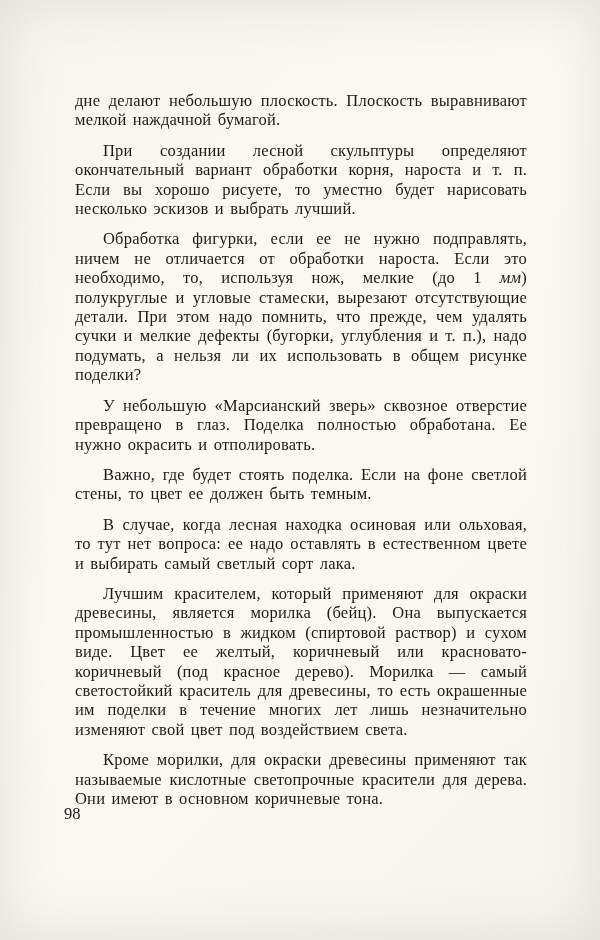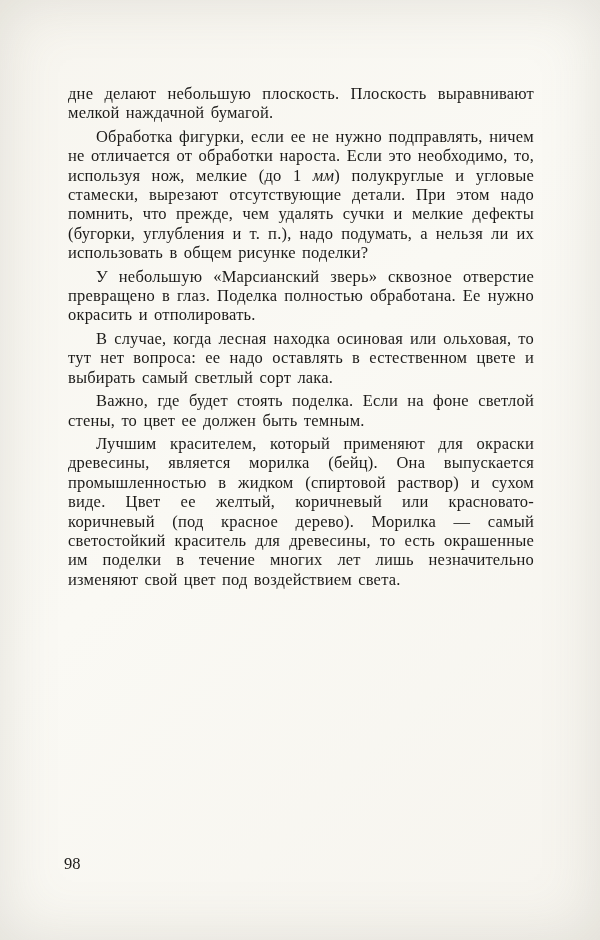--- a/index.html
+++ b/index.html
@@ -26,42 +26,44 @@
     top: 80px;
     width: 474px;
     color: #1c1b19;
     font-size: 16.5px;
     line-height: 19.4px;
     text-align: justify;
     word-spacing: 2px;
     letter-spacing: 0.2px;
   }
   .text-block p {
-    margin: 4px;
+    margin: 11px;
     text-indent: 28px;
   }
   .text-block p.continuation {
     text-indent: 0;
   }
   .italic-term {
   }
   .page-number {
     position: absolute;
     left: 64px;
-    top: 854px;
+    top: 804px;
     color: #1c1b19;
     font-size: 16.5px;
   }
 </style>
 </head>
 <body>
 
 <div class="page">
   <div class="text-block">
     <p class="continuation">дне делают небольшую плоскость. Плоскость выравнивают мелкой наждачной бумагой.</p>
+    <p>При создании лесной скульптуры определяют окончательный вариант обработки корня, нароста и т. п. Если вы хорошо рисуете, то уместно будет нарисовать несколько эскизов и выбрать лучший.</p>
     <p><span>Обработка фигурки, если ее не нужно подправлять, ничем не отличается от обработки нароста. Если это необходимо, то, используя нож, мелкие (до 1 </span><em class="italic-term">мм</em><span>) полукруглые и угловые стамески, вырезают отсутствующие детали. При этом надо помнить, что прежде, чем удалять сучки и мелкие дефекты (бугорки, углубления и т. п.), надо подумать, а нельзя ли их использовать в общем рисунке поделки?</span></p>
     <p>У небольшую «Марсианский зверь» сквозное отверстие превращено в глаз. Поделка полностью обработана. Ее нужно окрасить и отполировать.</p>
+    <p>Важно, где будет стоять поделка. Если на фоне светлой стены, то цвет ее должен быть темным.</p>
     <p>В случае, когда лесная находка осиновая или ольховая, то тут нет вопроса: ее надо оставлять в естественном цвете и выбирать самый светлый сорт лака.</p>
-    <p>Важно, где будет стоять поделка. Если на фоне светлой стены, то цвет ее должен быть темным.</p>
     <p>Лучшим красителем, который применяют для окраски древесины, является морилка (бейц). Она выпускается промышленностью в жидком (спиртовой раствор) и сухом виде. Цвет ее желтый, коричневый или красновато-коричневый (под красное дерево). Морилка — самый светостойкий краситель для древесины, то есть окрашенные им поделки в течение многих лет лишь незначительно изменяют свой цвет под воздействием света.</p>
+    <p>Кроме морилки, для окраски древесины применяют так называемые кислотные светопрочные красители для дерева. Они имеют в основном коричневые тона.</p>
   </div>
   <div class="page-number">98</div>
 </div>
 
 </body></html>

